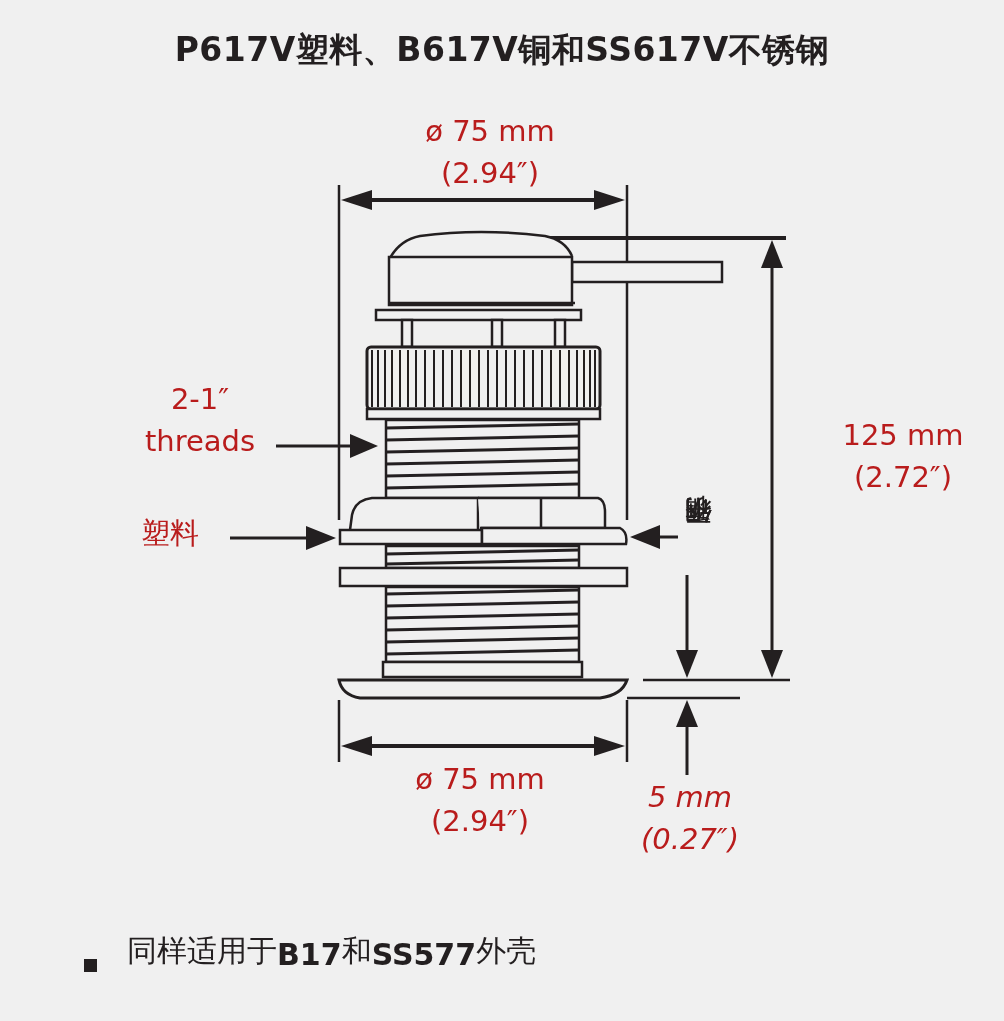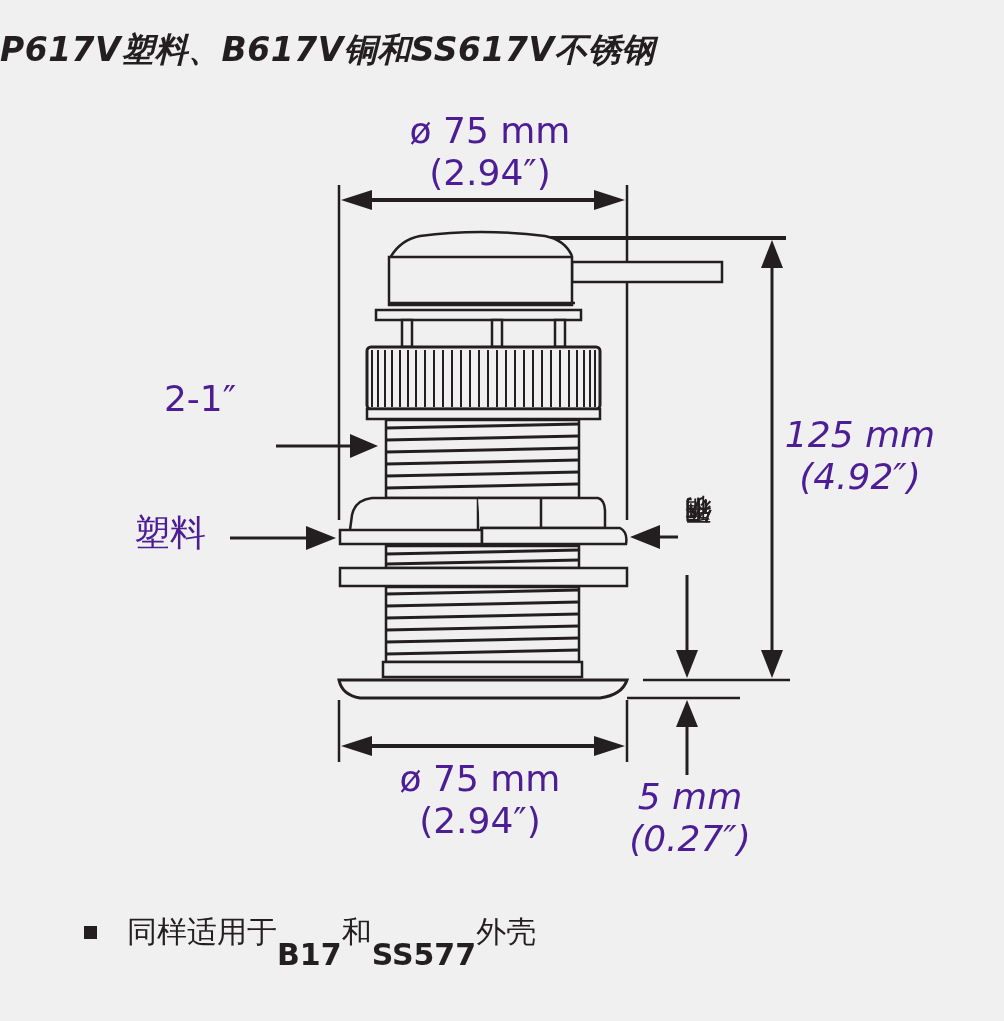--- a/index.html
+++ b/index.html
@@ -1,22 +1,22 @@
 <!DOCTYPE html>
 <html><head>
 <meta charset="utf-8">
 <style>
   html, body { margin:0; padding:0; }
   body { width:1004px; height:1021px; background:#f0f0f0; position:relative; overflow:hidden;
          font-family:"DejaVu Sans", "Liberation Sans", sans-serif; color:#231f20; }
-  .title { position:absolute; left:0; width:1004px; top:28px; 
-           font-size:33px; font-weight:bold; letter-spacing:0.5px;font-style:italic; }
-  .lbl { position:absolute; font-size:36px; line-height:42px; text-align:center; color:#4c1d95; }
+  .title { position:absolute; left:0; width:1004px; top:28px; text-align:center;
+           font-size:33px; font-weight:bold; letter-spacing:0.5px; }
+  .lbl { position:absolute; font-size:29px; line-height:42px; text-align:center; color:#b91c1c; }
   .vlbl { position:absolute; font-size:27px; writing-mode:vertical-rl; transform:rotate(180deg); color:#231f20; }
-  .note { position:absolute; left:84px; top:893px; font-size:30px; display:flex; align-items:center; }
+  .note { position:absolute; left:84px; top:893px; font-size:30px; display:flex; align-items:flex-end; }
   .bullet { width:13px; height:13px; background:#231f20; display:inline-block; margin-right:30px; }
   .note b { font-weight:bold;margin-top:44px; }
   svg { position:absolute; left:0; top:0; }
 </style>
 </head>
 <body>
 
 <div class="title">P617V塑料、B617V铜和SS617V不锈钢</div>
 
 <svg width="1004" height="1021" viewBox="0 0 1004 1021">
@@ -140,32 +140,33 @@
 <div class="lbl" style="left:390px;top:110px;width:200px;">
   <div>ø 75 mm</div>
   <div>(2.94″)</div>
 </div>
 
 <div class="lbl" style="left:380px;top:758px;width:200px;">
   <div>ø 75 mm</div>
   <div>(2.94″)</div>
 </div>
 
-<div class="lbl" style="left:780px;top:414px;width:160px;font-style:italic;">
+<div class="lbl" style="left:823px;top:414px;width:160px;">
   <div>125 mm</div>
-  <div>(4.92″)</div>
+  <div>(2.72″)</div>
 </div>
 
 <div class="lbl" style="left:620px;top:776px;width:140px;font-style:italic;">
   <div>5 mm</div>
   <div>(0.27″)</div>
 </div>
 
 <div class="lbl" style="left:130px;top:378px;width:140px;">
   <div>2-1″</div>
+  <div>threads</div>
 </div>
 
 <div class="lbl" style="left:130px;top:512px;width:80px;font-family:Liberation Serif, serif;">塑料</div>
 
 <div class="vlbl" style="left:680px;top:362px;height:182px;">铜和不锈钢</div>
 
 <div class="note">
   <span class="bullet"></span>
   <span>同样适用于</span>
   <b>B17</b>

